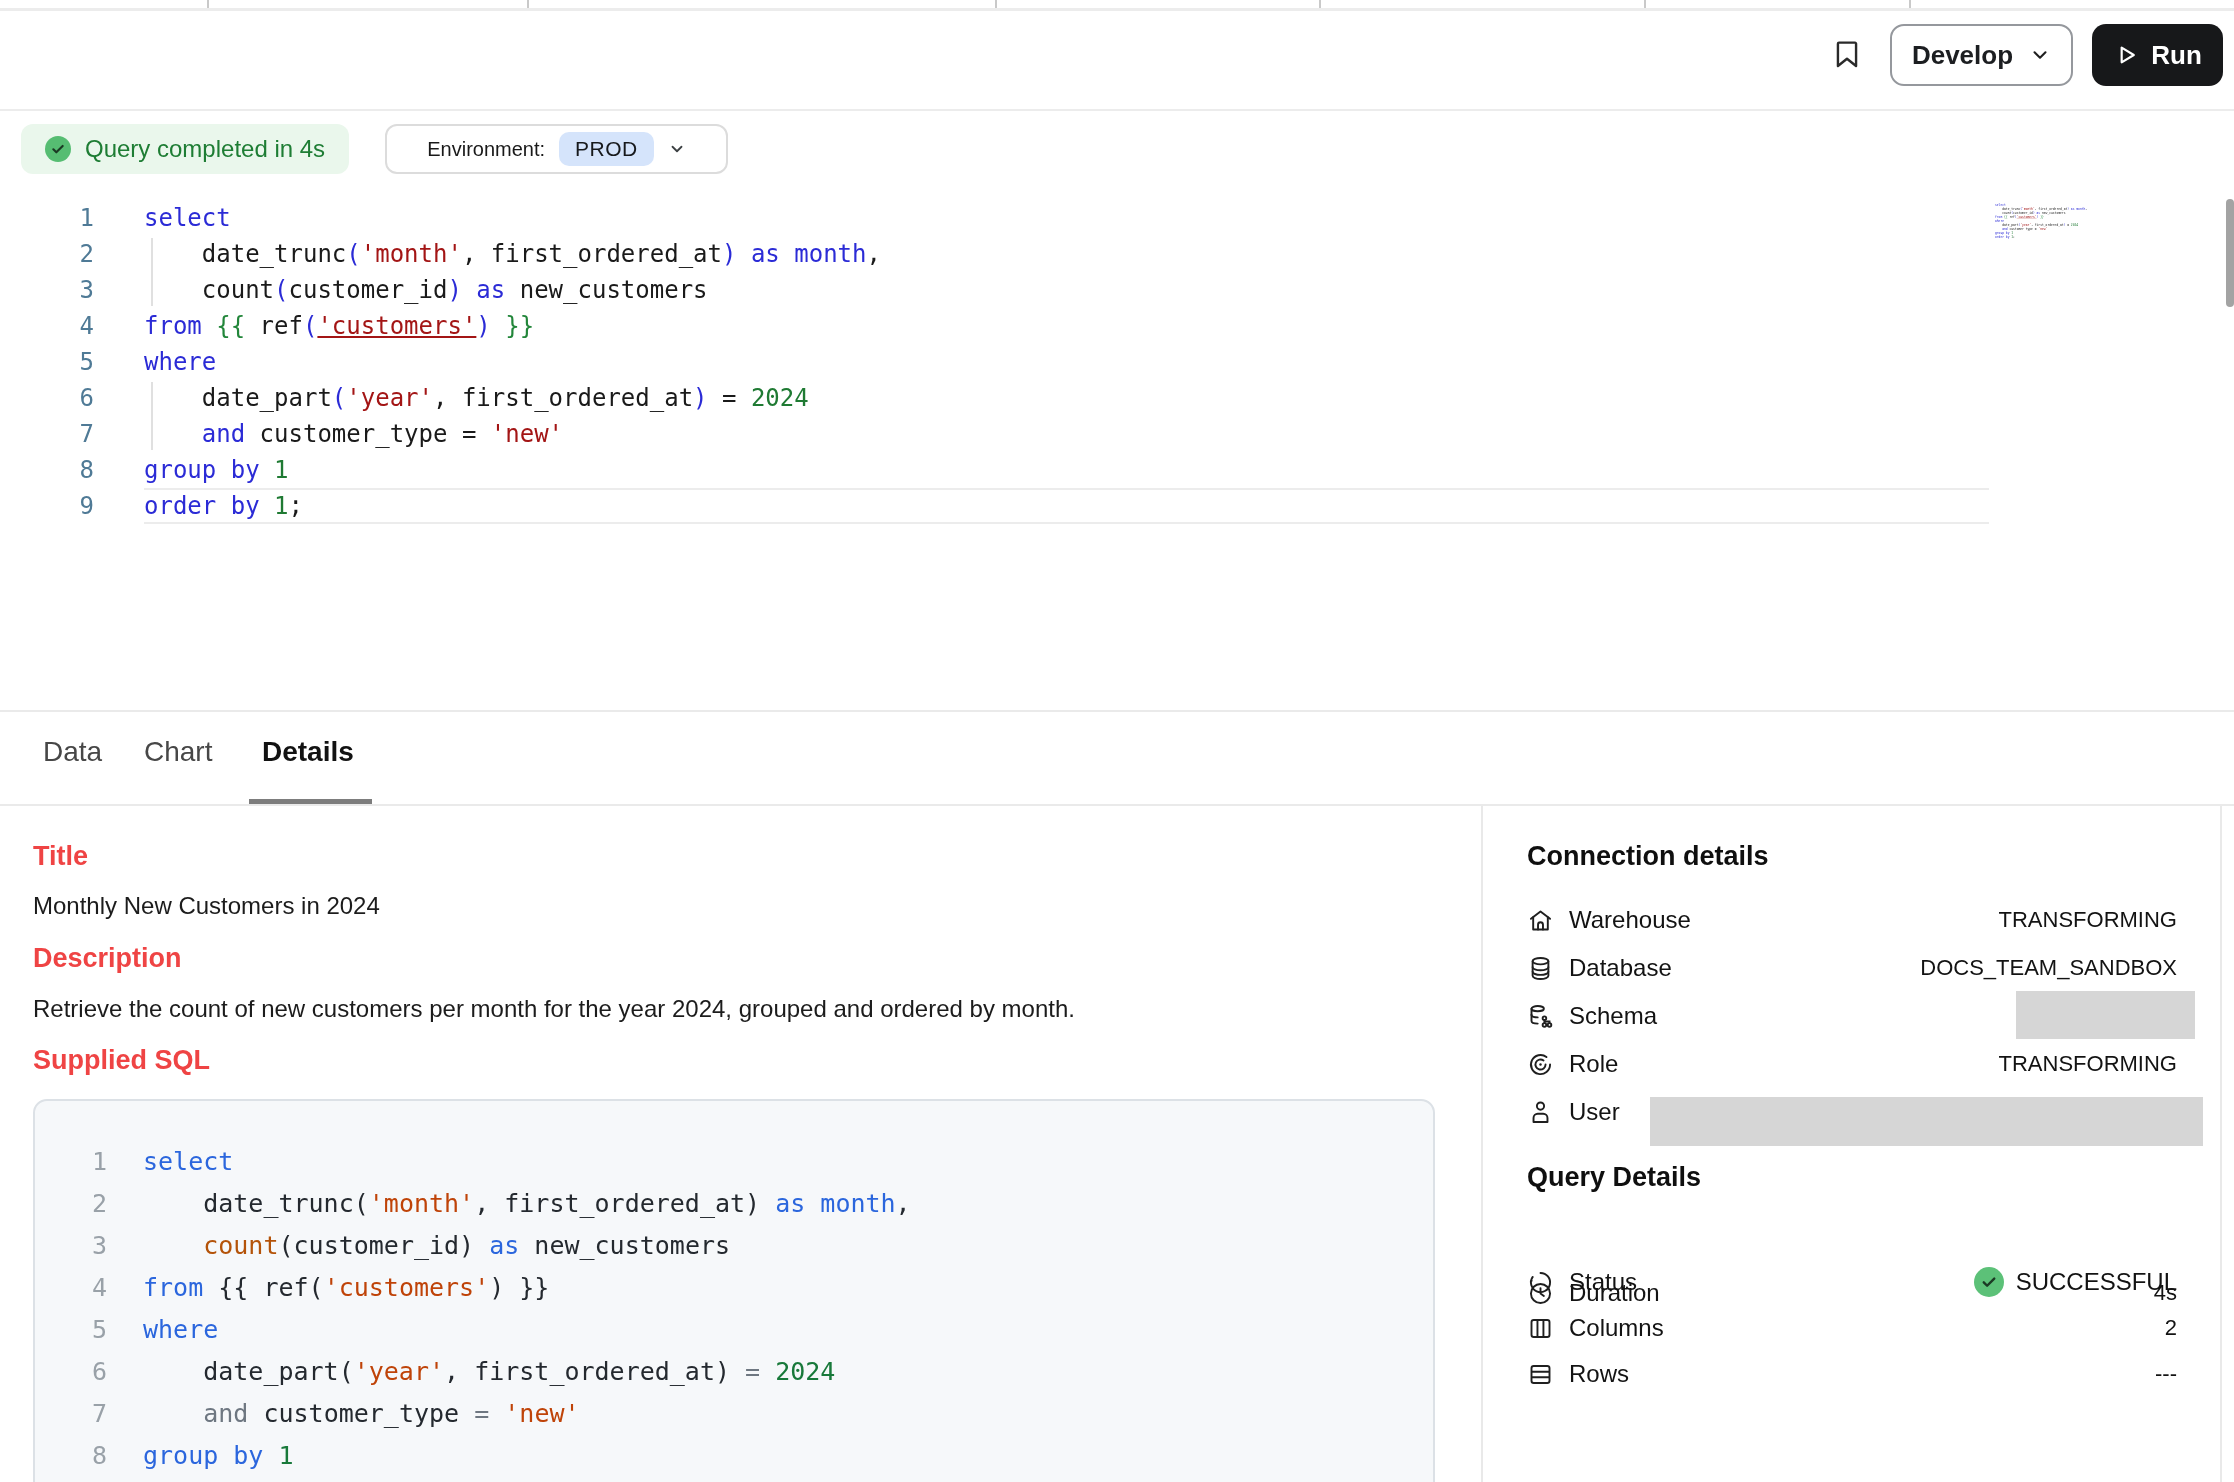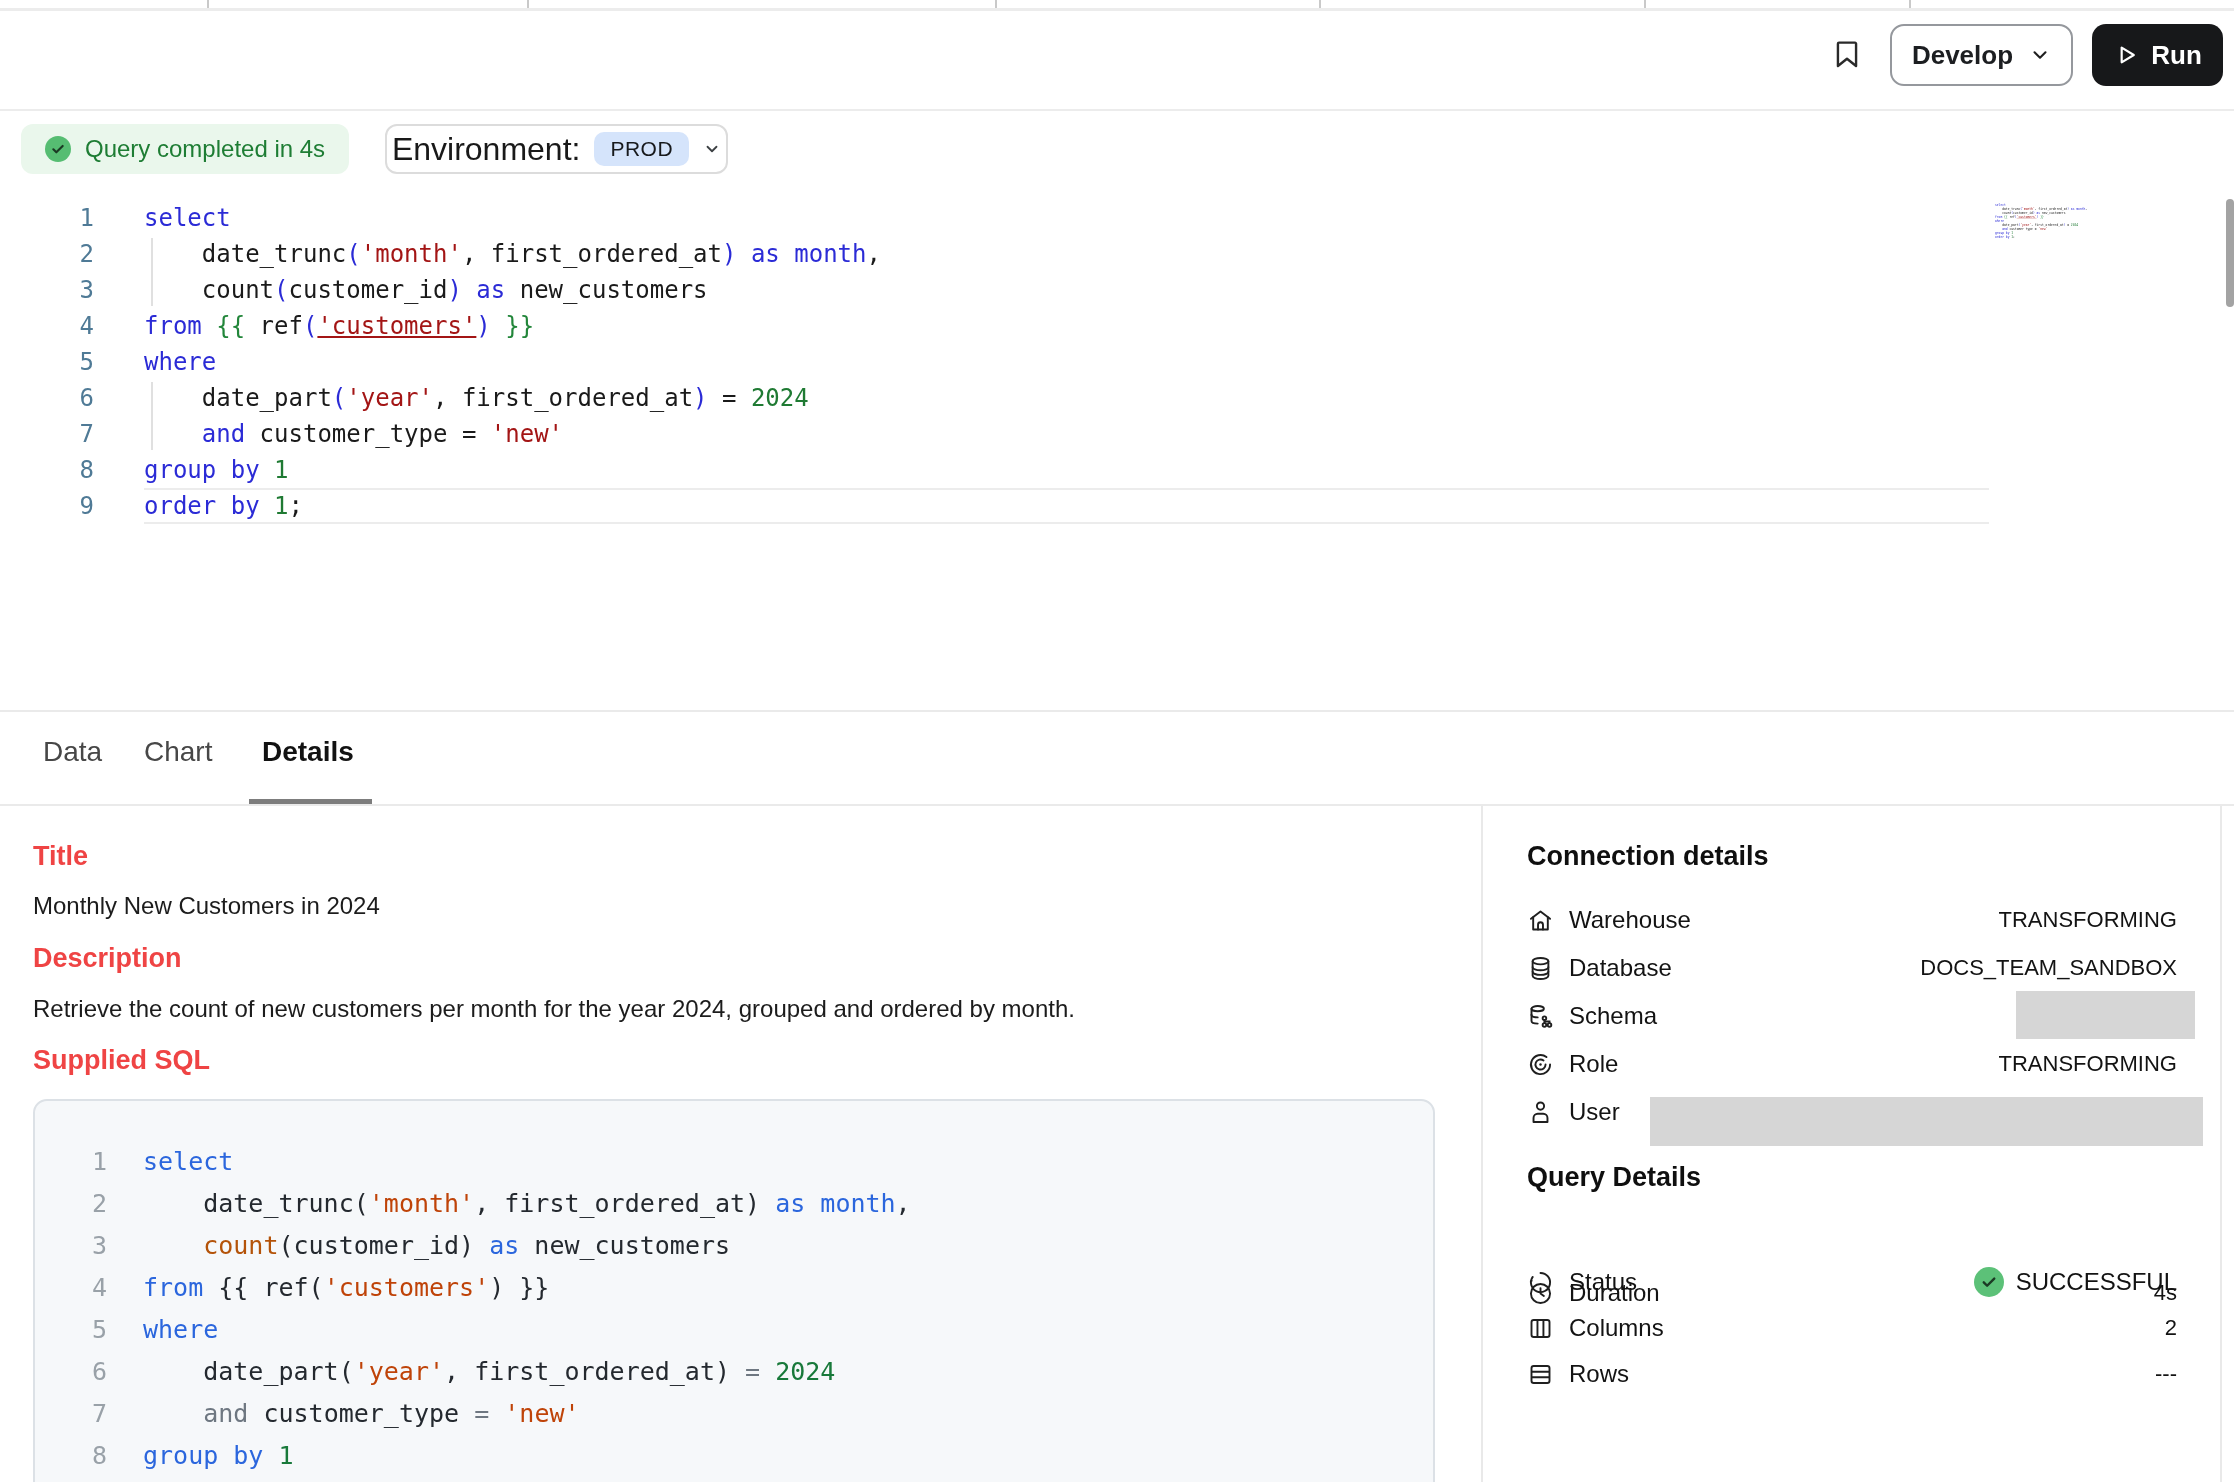--- a/index.html
+++ b/index.html
@@ -21,21 +21,21 @@
   .btn-run{left:2092px;top:24px;width:131px;height:62px;background:#17181a;border-radius:14px;
     display:flex;align-items:center;justify-content:center;gap:12px;color:#fff;
     font-size:26px;font-weight:600;cursor:pointer;}
 
   
   .status-pill{left:21px;top:124px;height:50px;background:#eaf7ec;border-radius:12px;
     display:flex;align-items:center;gap:14px;padding:0 24px;font-size:24px;font-weight:500;color:#1e7d34;}
   .check-circle{width:26px;height:26px;border-radius:50%;background:#56bd72;display:flex;align-items:center;justify-content:center;flex:none;}
   .env-box{left:385px;top:124px;width:343px;height:50px;border:2px solid #dcdcdc;border-radius:12px;background:#fff;
     display:flex;align-items:center;justify-content:center;gap:14px;box-sizing:border-box;cursor:pointer;}
-  .env-label{font-size:32px;color:#191919;}
+  .env-label{font-size:20px;color:#191919;}
   .env-pill{background:#d5e4fb;border-radius:10px;padding:5px 16px;font-size:21px;font-weight:500;color:#17191c;letter-spacing:.5px;}
 
   
   .editor{left:0;top:200px;width:2100px;}
   .editor .code-line{display:flex;height:36px;line-height:36px;
     font-family:"DejaVu Sans Mono",monospace;font-size:24px;white-space:pre;}
   .editor .gutter-num{width:94px;text-align:right;color:#4f7a96;flex:none;}
   .editor .code-text{margin-left:50px;}
   .cur-line{left:144px;top:488px;width:1845px;height:36px;border-top:2px solid #ececec;border-bottom:2px solid #ececec;box-sizing:border-box;}
   .indent-guide{width:0;border-left:2px solid #e0e0e0;}

